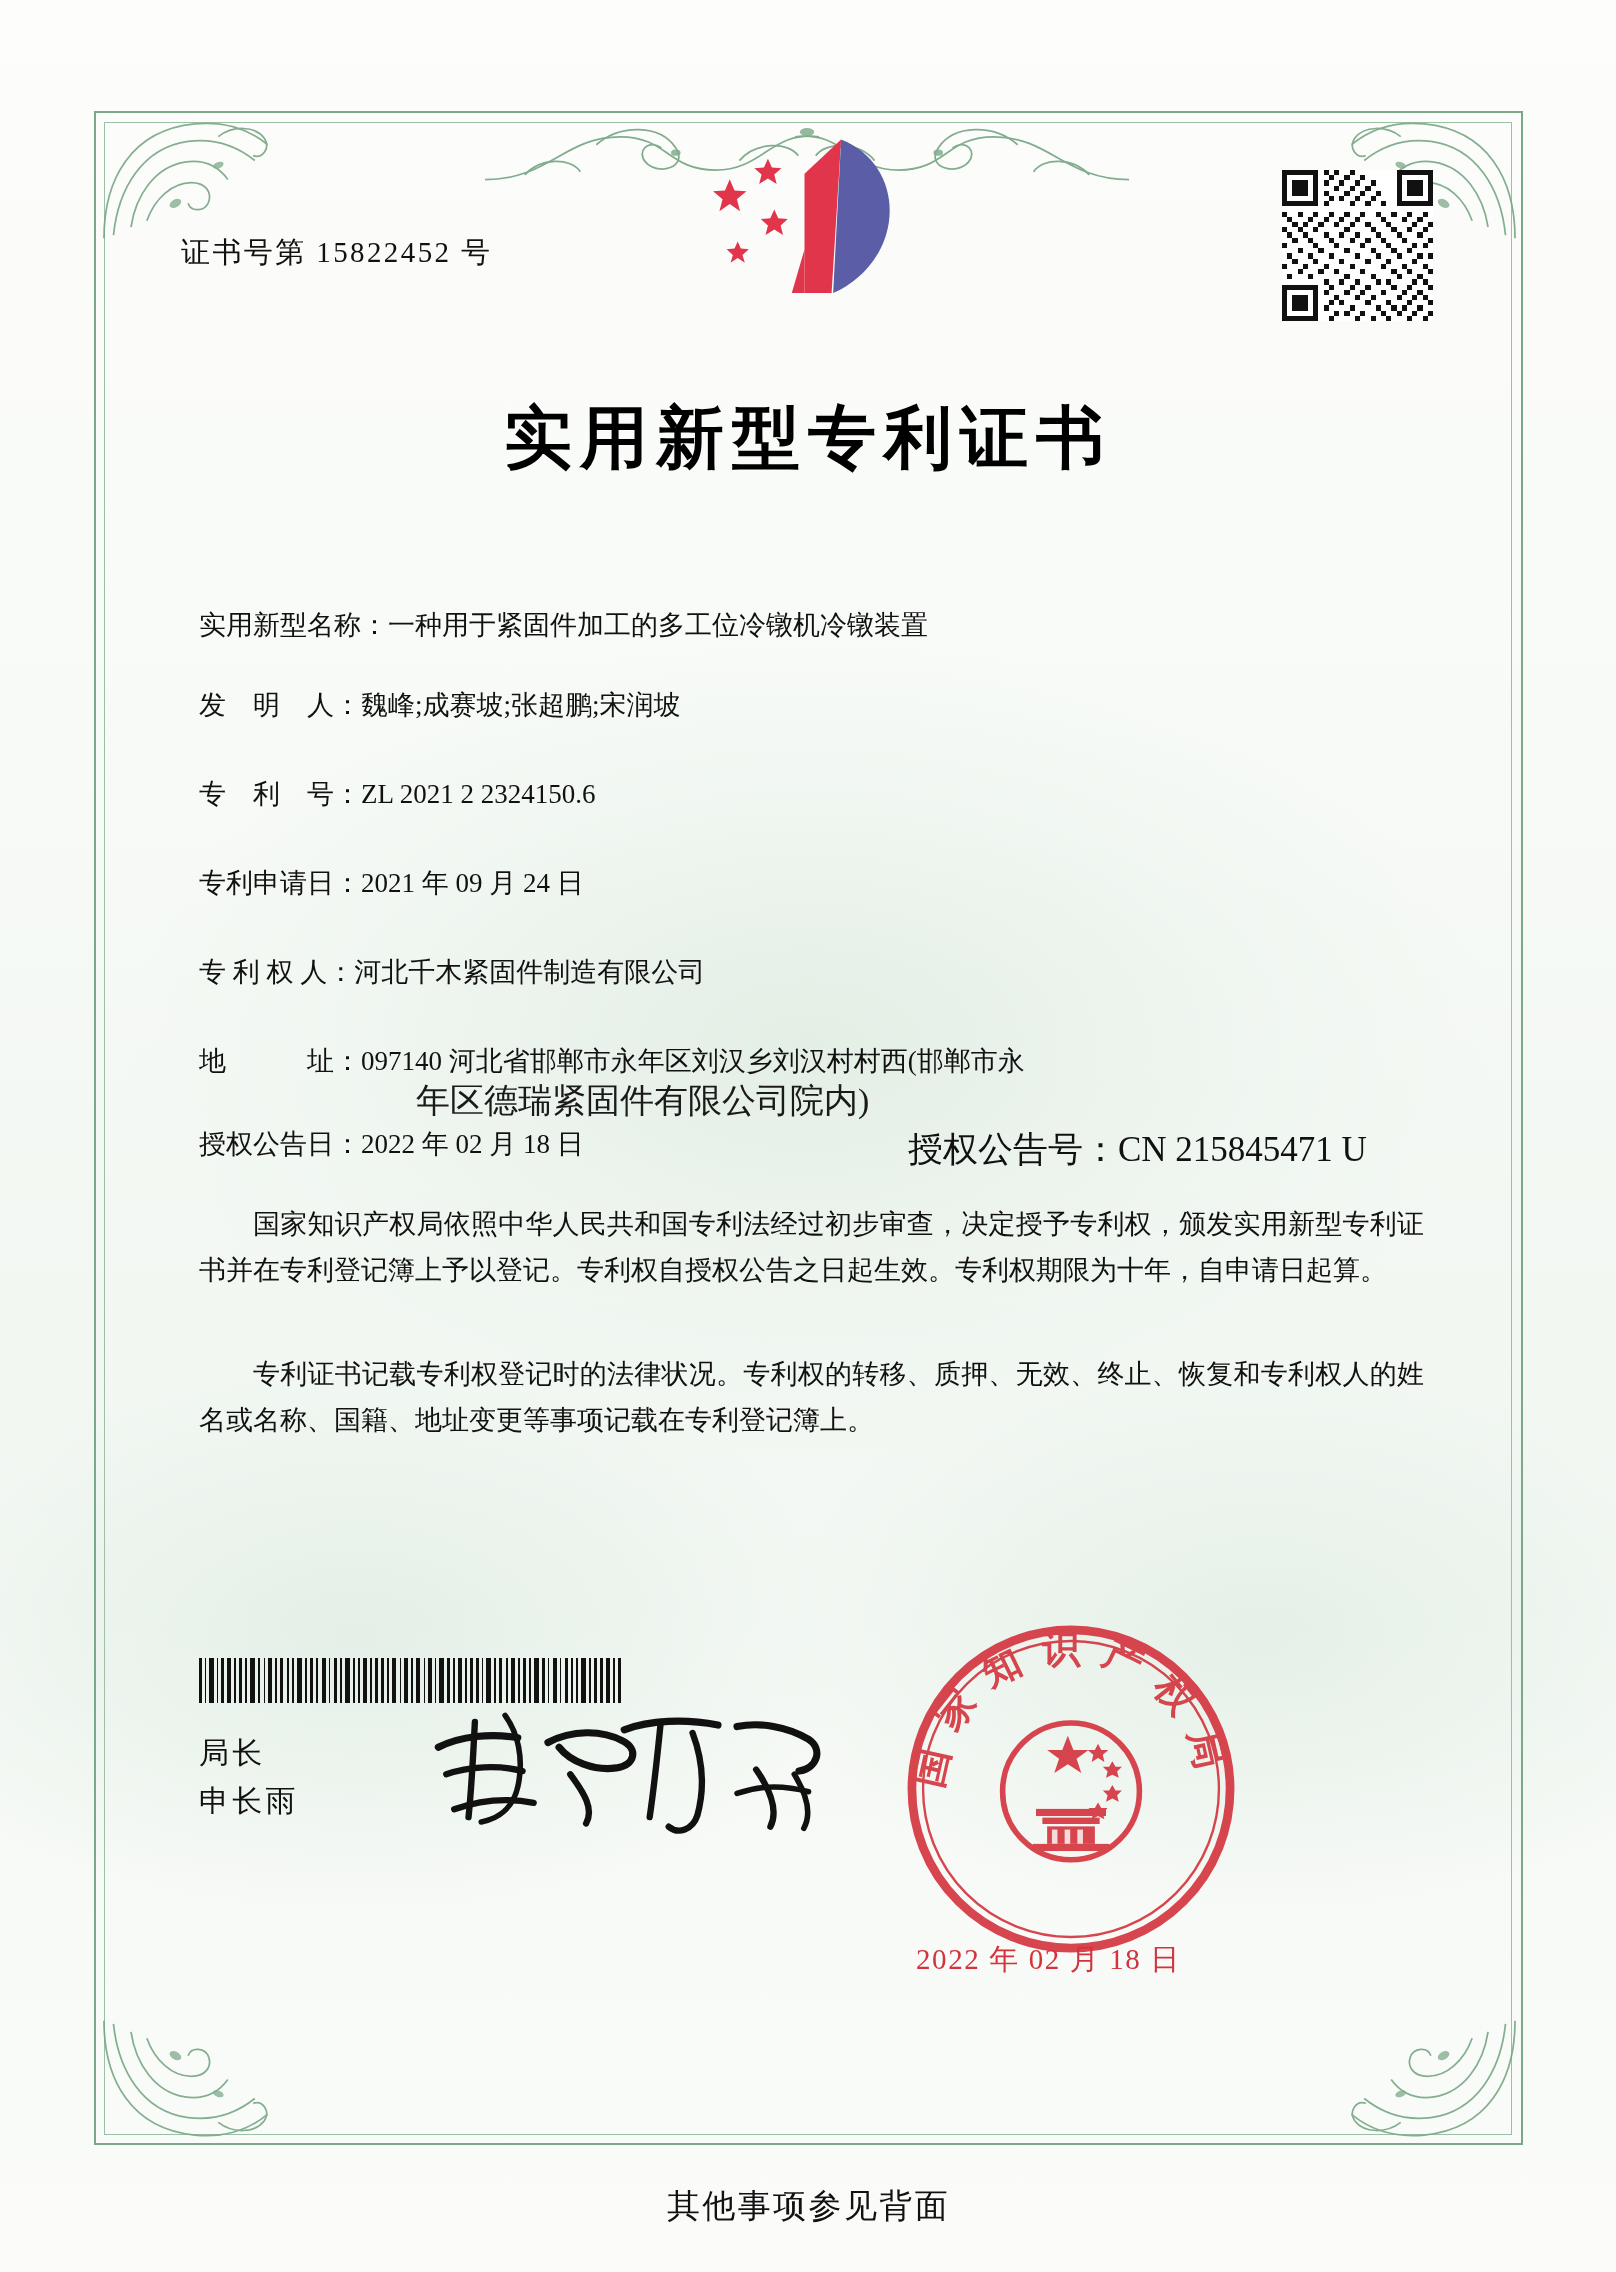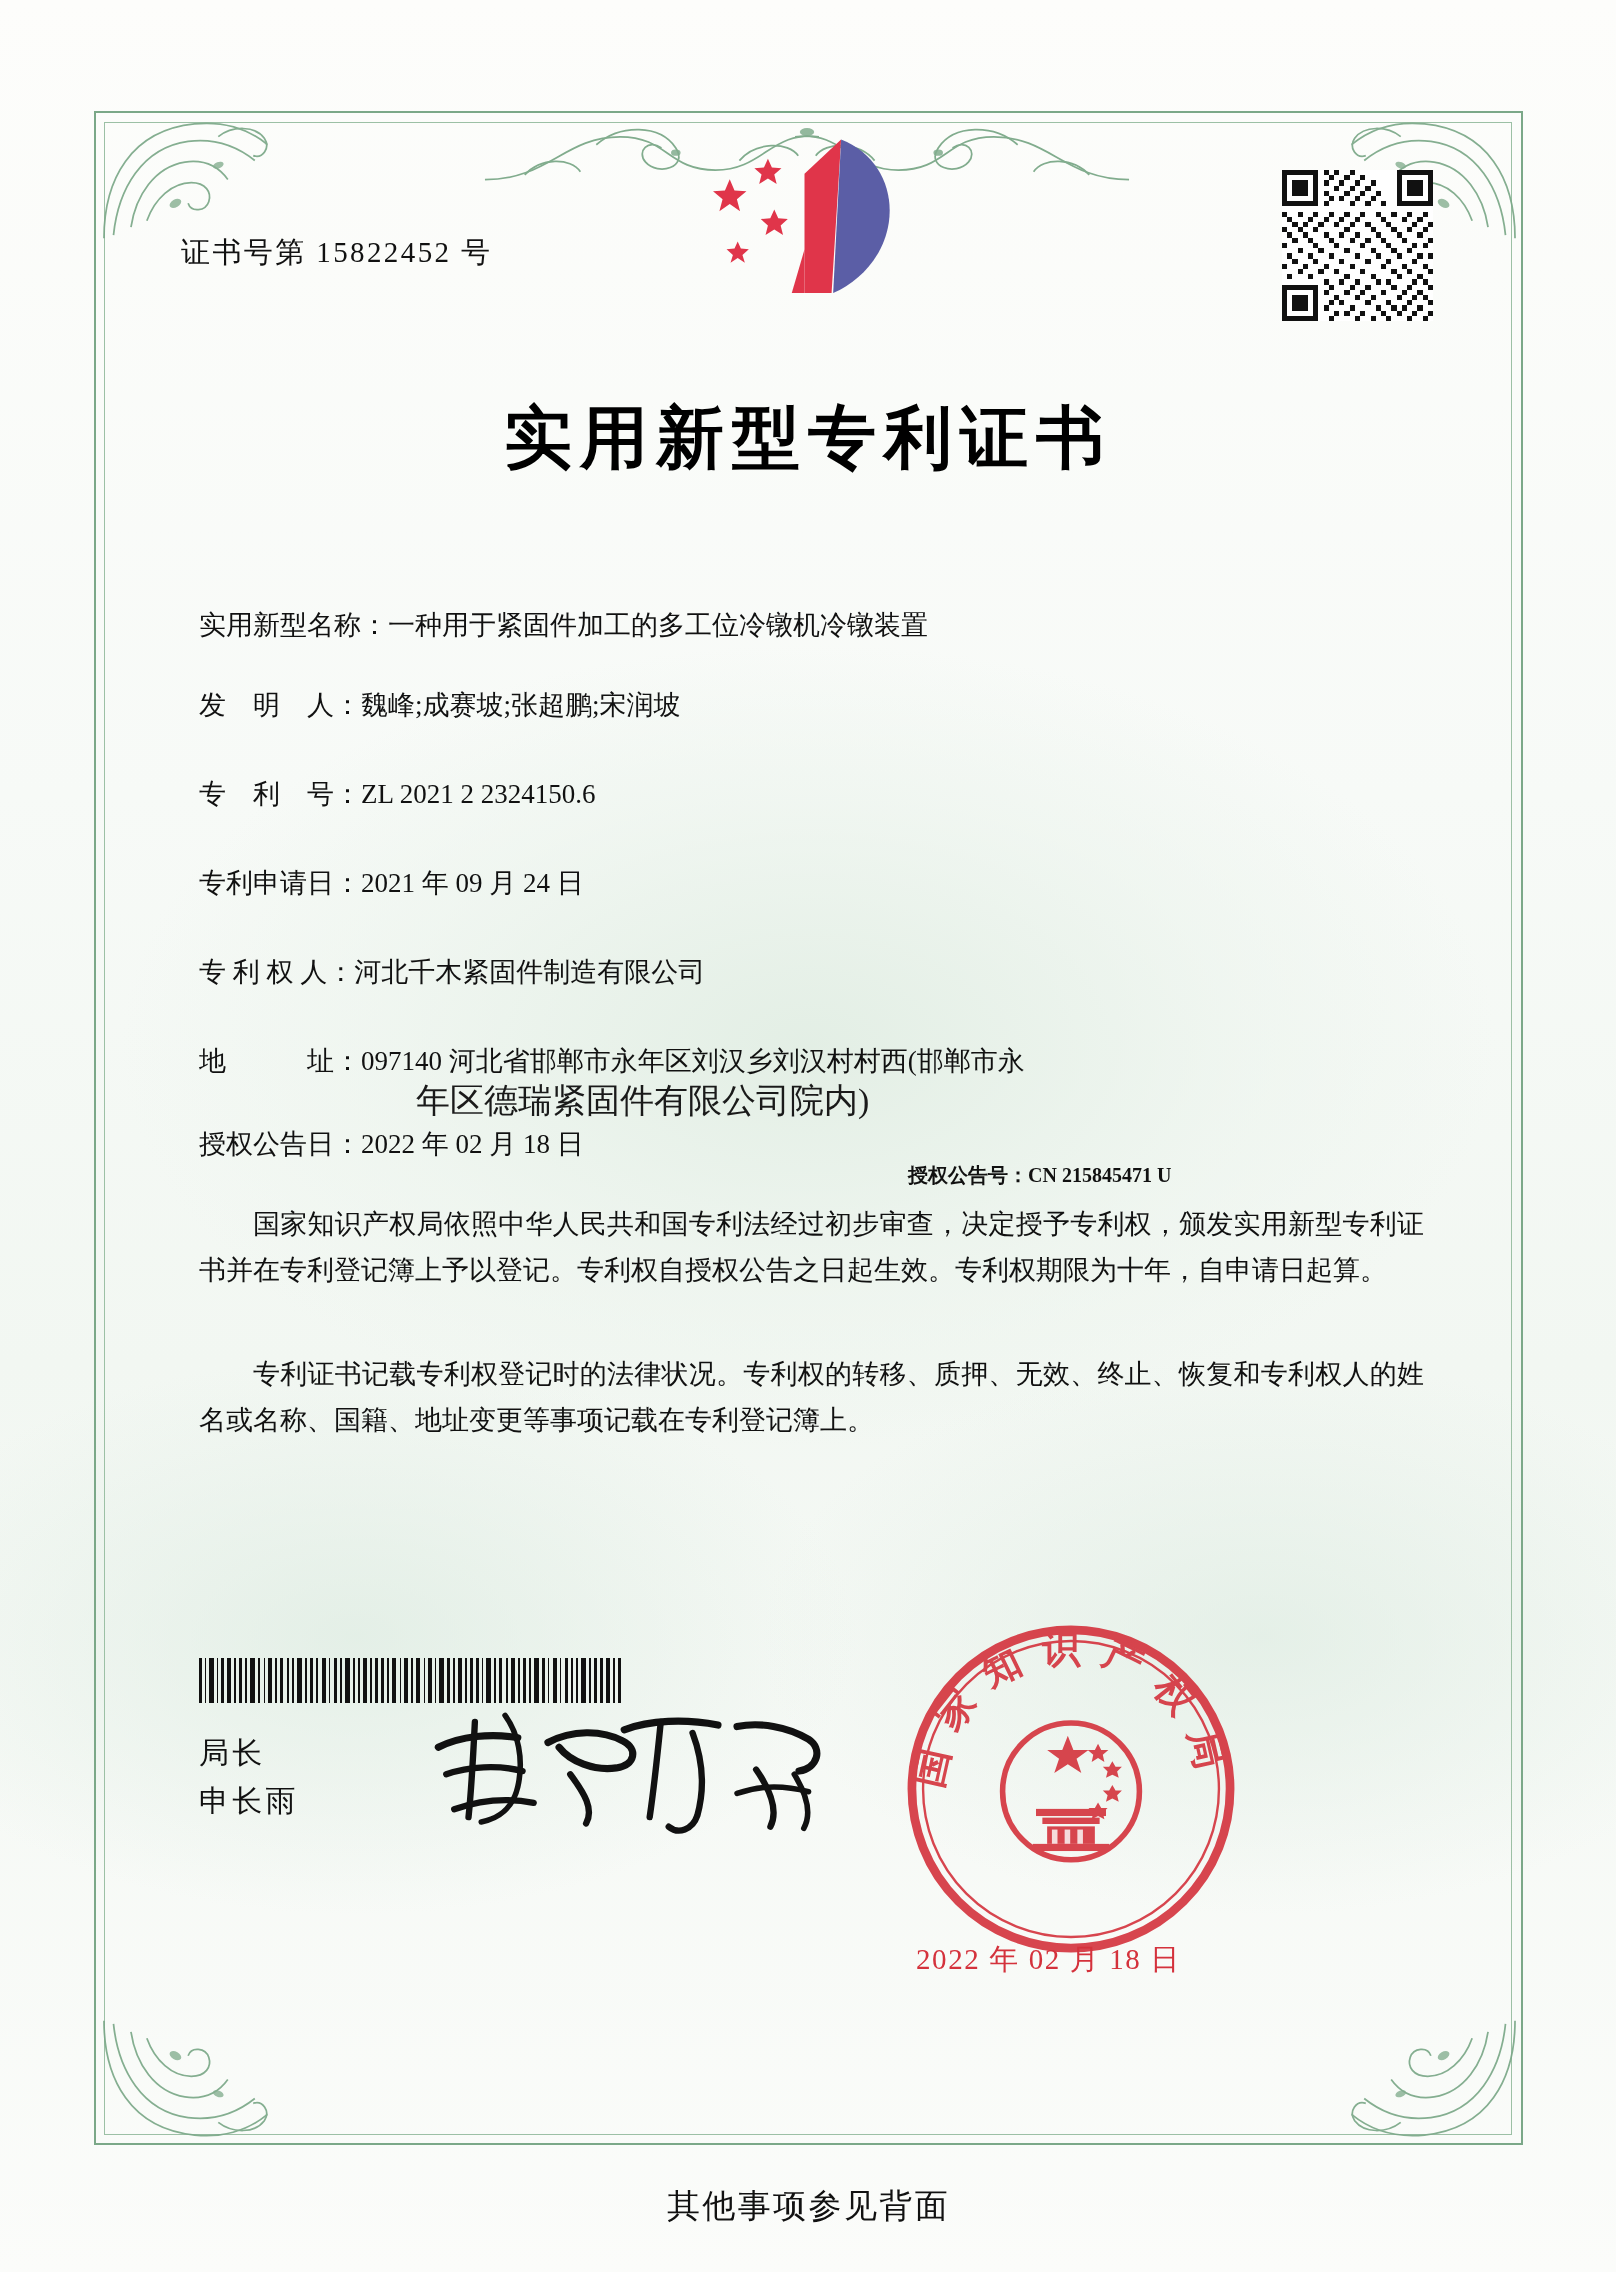--- a/index.html
+++ b/index.html
@@ -151,24 +151,23 @@
   #row-patentno { top: 654px; }
   #row-appdate { top: 743px; }
   #row-holder { top: 832px; }
   #row-address { top: 921px; }
   #addr-line2 { top: 960px; }
   #row-grant  { top: 1004px; }
 
   #grant-no {
     position: absolute;
     left: 804px;
-    top: 1040px;
-    font-size: 20px;
+    top: 1004px;
+    font-size: 35px;
     white-space: nowrap;
-    font-weight: bold;
   }
 
   
   .body-para {
     position: absolute;
     left: 95px;
     width: 1225px;
     font-size: 27px;
     line-height: 46px;
     text-align: justify;

